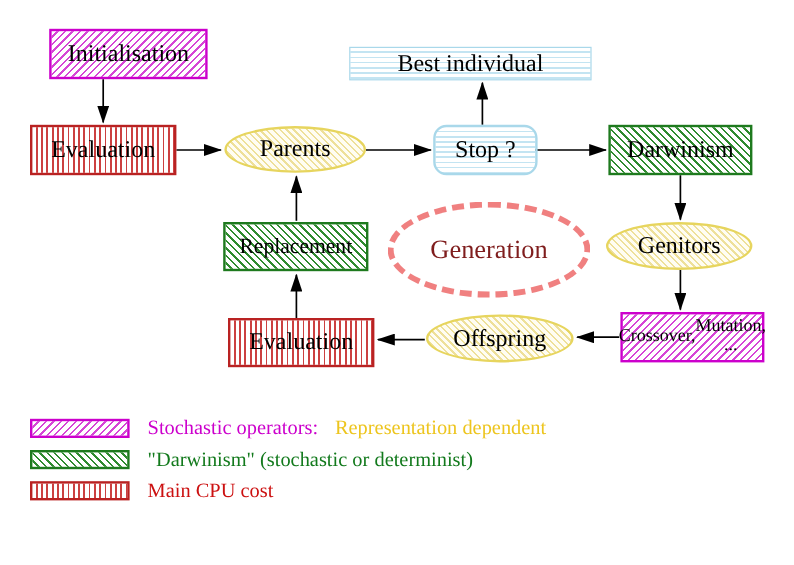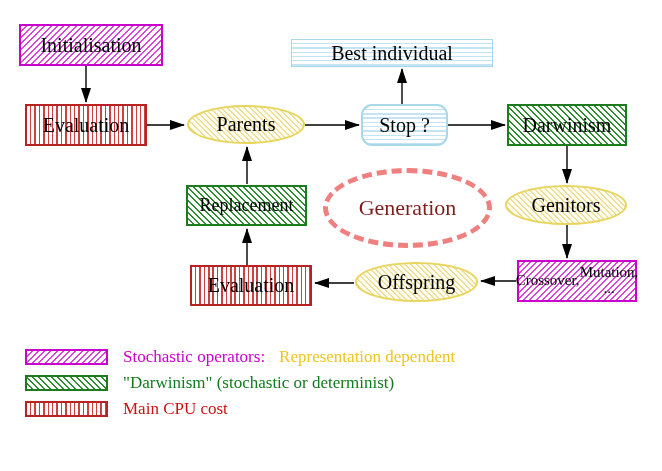--- a/index.html
+++ b/index.html
@@ -75,21 +75,21 @@
       <line x1="443" y1="125" x2="505" y2="125" marker-end="url(#ah)"></line>
       <line x1="567" y1="146" x2="567" y2="183" marker-end="url(#ah)"></line>
       <line x1="567" y1="225" x2="567" y2="258" marker-end="url(#ah)"></line>
       <line x1="516" y1="281" x2="481" y2="281" marker-end="url(#ah)"></line>
       <line x1="354" y1="283" x2="315" y2="283" marker-end="url(#ah)"></line>
       <line x1="247" y1="265" x2="247" y2="229" marker-end="url(#ah)"></line>
       <line x1="247" y1="184" x2="247" y2="147" marker-end="url(#ah)"></line>
     </g>
   </svg>
 
-  <div class="node hatch-magenta" style="left:19px; top:24px; width:144px; height:42px;">Initialisation</div>
+  <div class="node hatch-magenta" style="left:41px; top:24px; width:132px; height:42px;">Initialisation</div>
 
   <div class="node stripes-red" style="left:25px; top:104px; width:122px; height:42px;">Evaluation</div>
 
   <div class="node ellipse hatch-yellow" style="left:187px; top:105px; width:118px; height:39px;">Parents</div>
 
   <div class="node stripes-cyan thin-cyan" style="left:291px; top:39px; width:202px; height:28px;">Best individual</div>
 
   <div class="node stripes-cyan rounded" style="left:361px; top:104px; width:87px; height:42px;">Stop ?</div>
 
   <div class="node hatch-green" style="left:507px; top:104px; width:120px; height:42px;">Darwinism</div>

